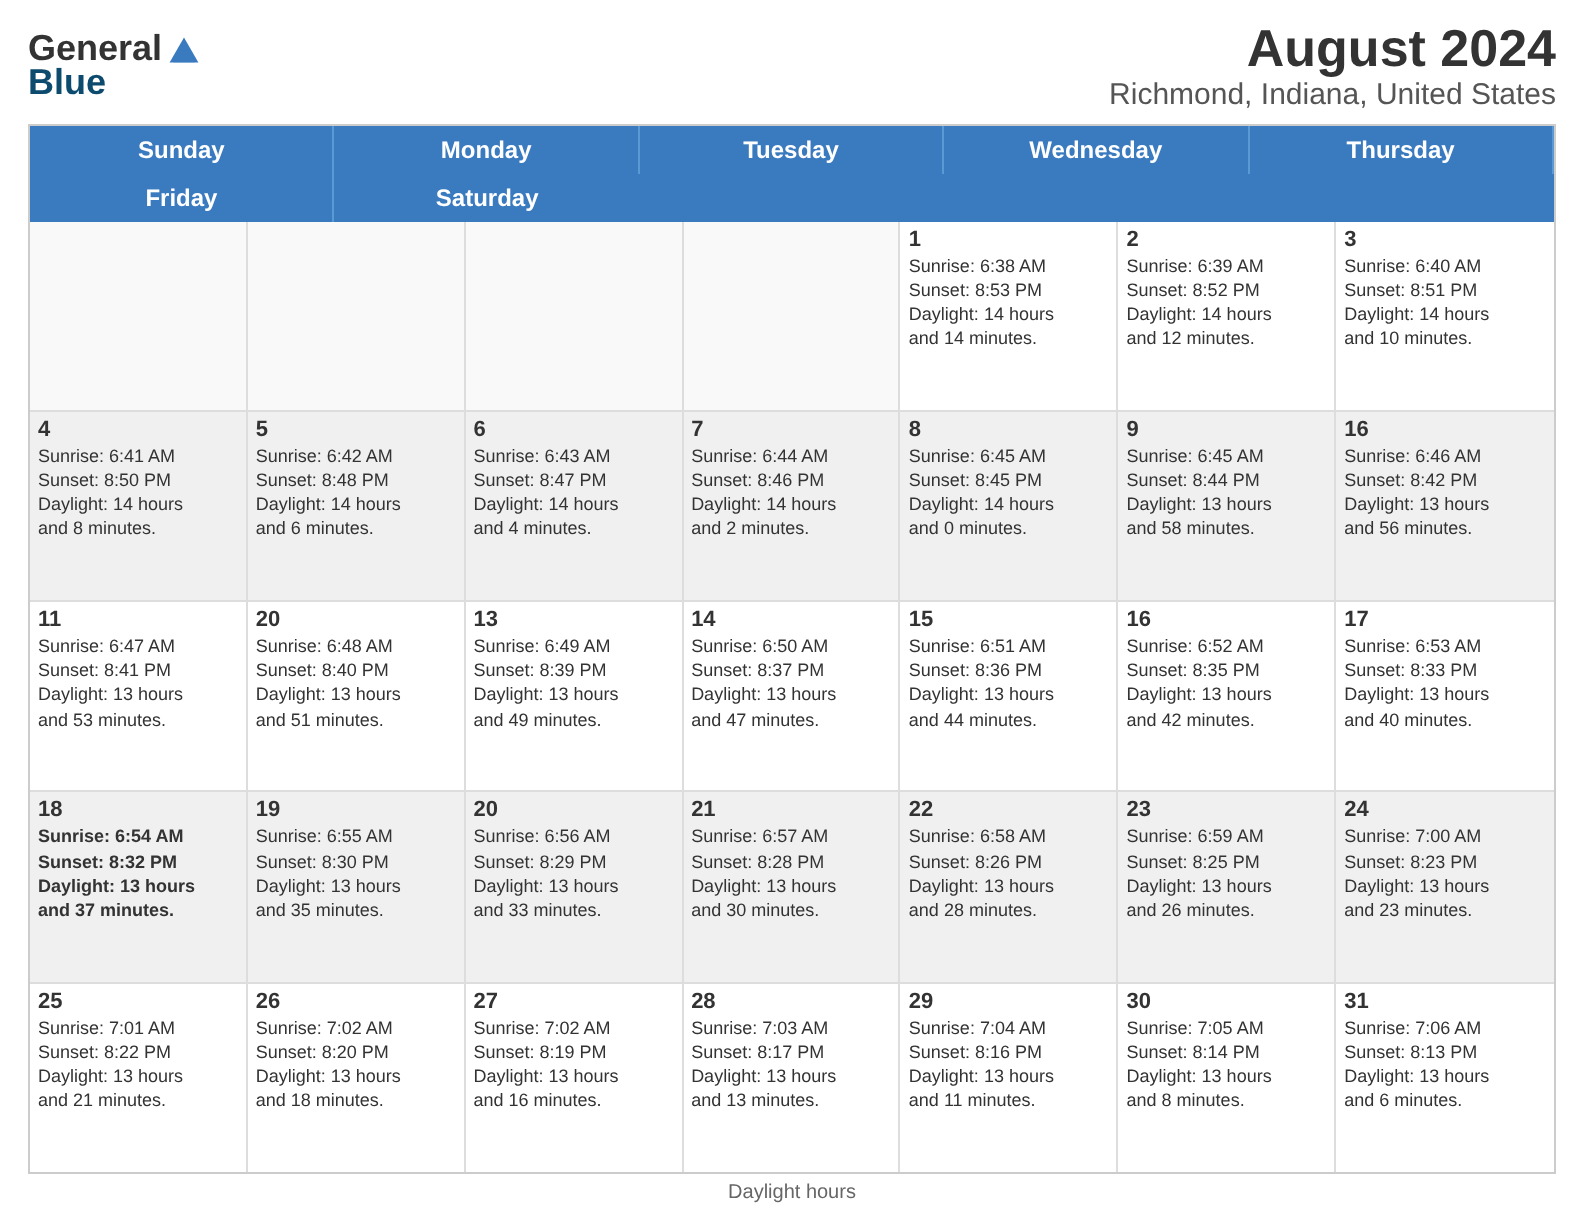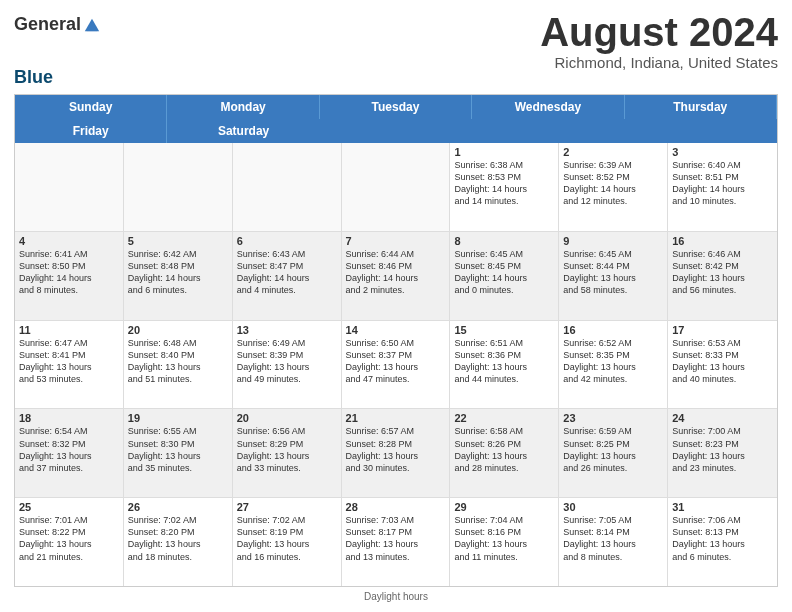--- a/index.html
+++ b/index.html
@@ -21,21 +21,20 @@
       display: flex;
       align-items: flex-start;
       justify-content: space-between;
       margin-bottom: 6px;
     }
     .logo {
       display: flex;
       flex-direction: column;
       align-items: flex-start;
       margin-top: 4px;
-      gap: 36px;
     }
     .logo-text {
       display: flex;
       align-items: center;
       gap: 0;
     }
     .logo-general {
       font-size: 18px;
       font-weight: bold;
       color: #333;
@@ -47,21 +46,21 @@
     }
     .logo-icon {
       width: 18px;
       height: 18px;
       margin-left: 2px;
     }
     .title-block {
       text-align: right;
     }
     .main-title {
-      font-size: 40px;
+      font-size: 26px;
       font-weight: bold;
       color: #333;
       line-height: 1.1;
     }
     .sub-title {
       font-size: 15px;
       color: #555;
     }
     .calendar {
       flex: 1;
@@ -283,21 +282,21 @@
             <div class="day-num">17</div>
             <div class="cell-info" style="white-space: pre-line;">Sunrise: 6:53 AM
 Sunset: 8:33 PM
 Daylight: 13 hours
 and 40 minutes.</div>
           </div>
         </div>
         <div class="cal-row">
           <div class="cal-cell shaded">
             <div class="day-num">18</div>
-            <div class="cell-info" style="white-space: pre-line;">Sunrise: 6:54 AM
+            <div class="cell-info" style="white-space: pre-line; font-weight: bold;">Sunrise: 6:54 AM
 Sunset: 8:32 PM
 Daylight: 13 hours
 and 37 minutes.</div>
           </div>
           <div class="cal-cell shaded">
             <div class="day-num">19</div>
             <div class="cell-info" style="white-space: pre-line;">Sunrise: 6:55 AM
 Sunset: 8:30 PM
 Daylight: 13 hours
 and 35 minutes.</div>

